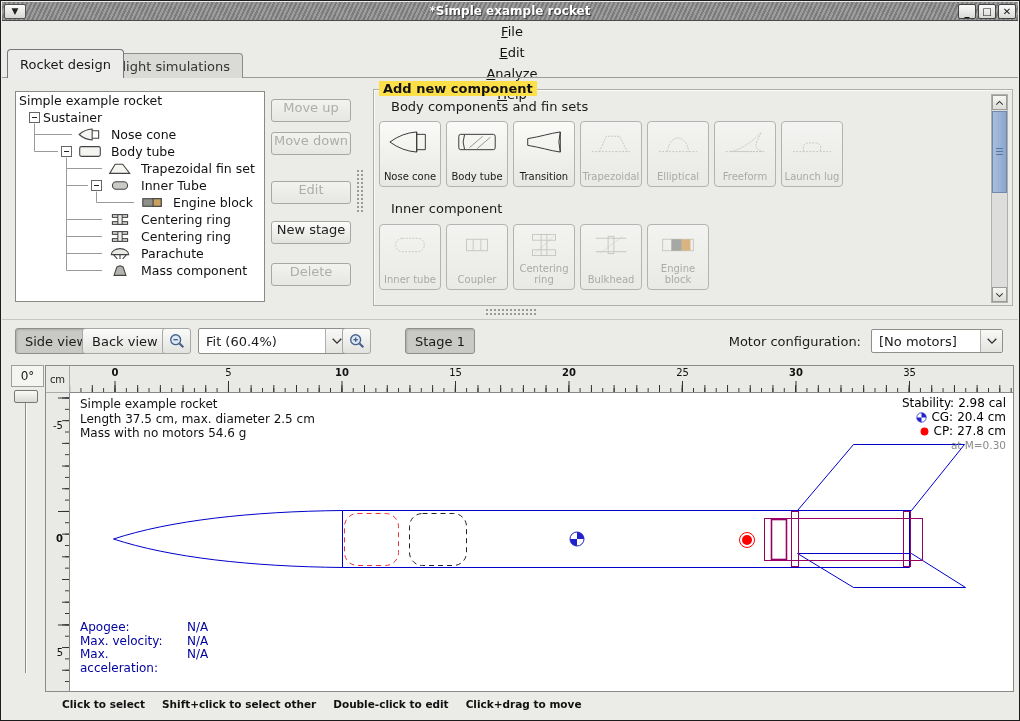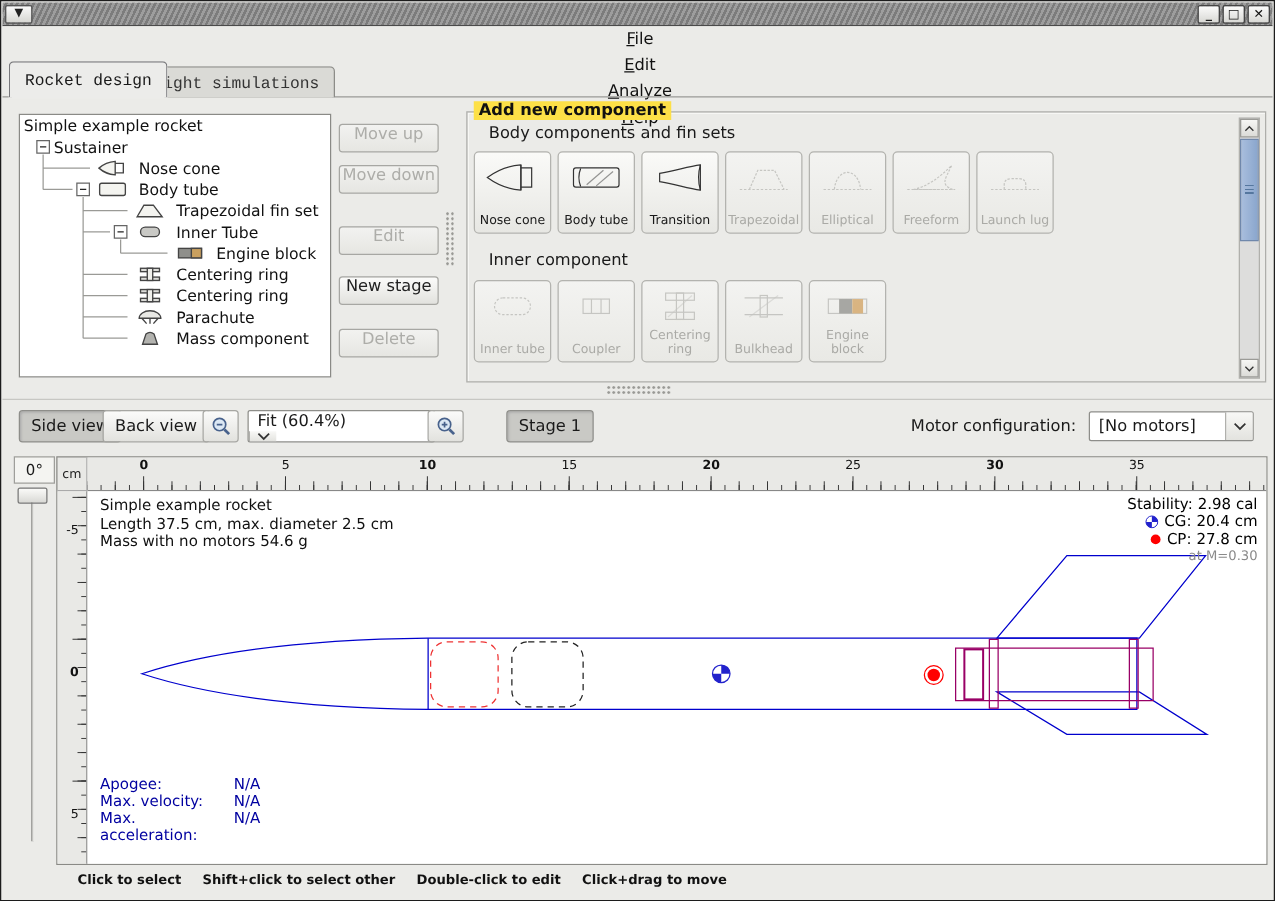--- a/index.html
+++ b/index.html
@@ -32,21 +32,21 @@
   }
   
   .menubar{position:absolute;left:1px;top:20px;right:1px;height:24px;display:flex;align-items:center;padding-left:4px;background:#ebebe8;flex-direction:column;}
   .menu-item{display:inline-block;padding:3px 9px;font-size:13px;color:#111;}
   .menu-item::first-letter{text-decoration:underline;}
   
   .tabrow{position:absolute;left:1px;top:44px;right:1px;height:33px;}
   .tabrow .pane-edge{position:absolute;left:0;right:0;bottom:0;height:1px;background:#9a9a96;}
   .tab{
     position:absolute;bottom:0;border:1px solid #8c8c88;border-bottom:none;
-    border-radius:4px 4px 0 0;padding:0 12px;display:flex;align-items:center;font-size:13px;font-family:Liberation Mono, monospace;
+    border-radius:4px 4px 0 0;padding:0 12px;display:flex;align-items:center;font-size:13px;
   }
   .tab.active{left:5px;height:29px;background:#ececeа;background:#ececea;z-index:3;border-color:#77777a;box-shadow:0 1px 0 #ececea;}
   .tab.inactive{left:100px;height:25px;background:#dadad6;color:#333;}
   
   .tree-panel{
     position:absolute;left:14px;top:90px;width:250px;height:211px;
     background:#fff;border:1px solid #8a8a86;overflow:hidden;
   }
   .tree-lines{position:absolute;left:0;top:0;pointer-events:none;}
   .trow{position:relative;display:flex;align-items:center;height:17px;font-size:12.5px;white-space:nowrap;}
@@ -138,21 +138,21 @@
   .tbtn.pressed{background:#c9c9c5;border-color:#8e8e8a;box-shadow:inset 1px 1px 2px #aaa;}
   .btn-sideview{left:14px;}
   .btn-backview{left:81px;}
   .btn-zoomout{left:161px;width:29px;padding:0;}
   .btn-zoomin{left:341px;width:29px;padding:0;}
   .btn-stage1{left:404px;}
   .combo{
     position:absolute;height:26px;background:#fff;border:1px solid #8e8e8a;border-radius:2px;
     display:flex;align-items:stretch;font-size:13px;
   }
-  .combo-zoom{left:197px;width:150px;flex-direction:column;}
+  .combo-zoom{left:197px;width:150px;}
   .combo-motor{left:870px;top:1px;width:132px;height:24px;}
   .combo .val{flex:1;display:flex;align-items:center;padding-left:7px;white-space:nowrap;overflow:hidden;}
   .combo .arrow{
     width:22px;border-left:1px solid #b0b0ac;background:linear-gradient(#f8f8f6,#e3e3df);
     display:flex;align-items:center;justify-content:center;
   }
   .combo .arrow svg{width:12px;height:8px;}
   .motor-label{position:absolute;right:158px;top:6px;font-size:13px;color:#1a1a1a;}
   
   .rot-field{
@@ -319,20 +319,21 @@
     </symbol>
   </defs>
 </svg>
 
 <div class="window">
 
   <div class="titlebar">
     <div class="winmenu-btn">
       <span>▼</span>
     </div>
+    <div class="title-text">*Simple example rocket</div>
     <div class="winbtns">
       <div class="winbtn">
           <span>_</span>
         </div>
       <div class="winbtn">
           <span>□</span>
         </div>
       <div class="winbtn">
           <span>✕</span>
         </div>

